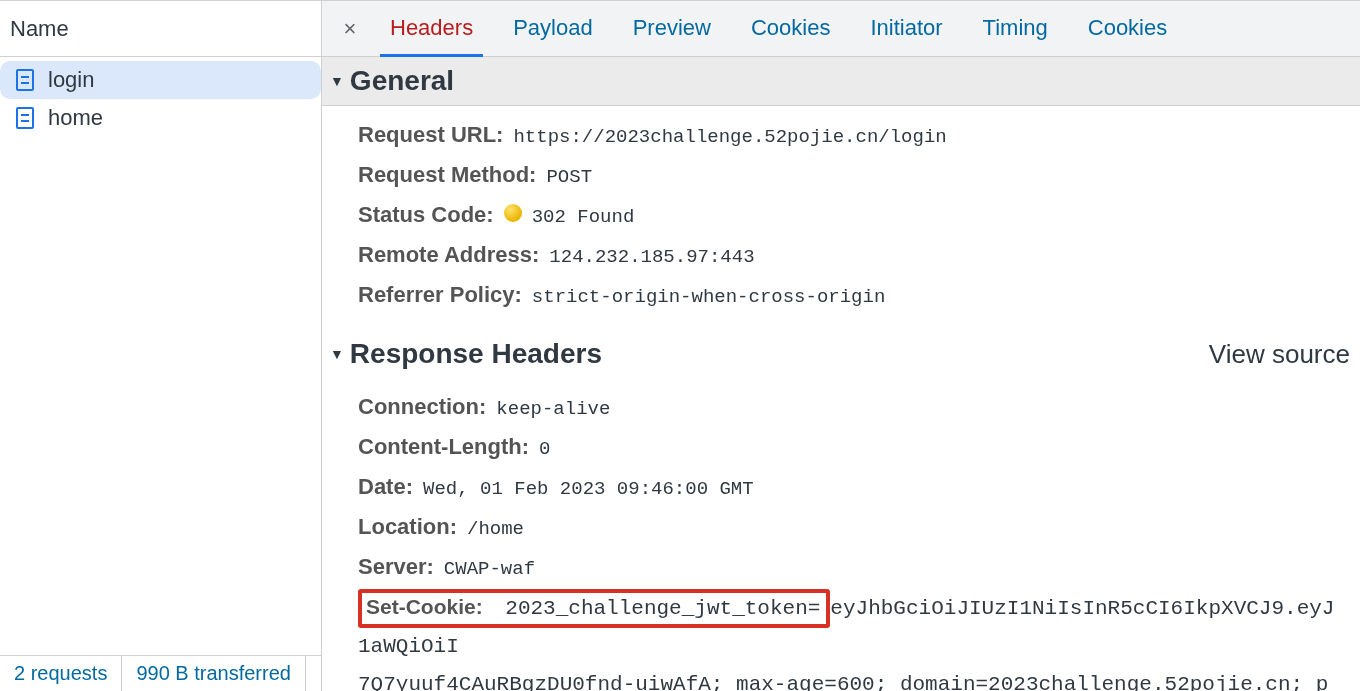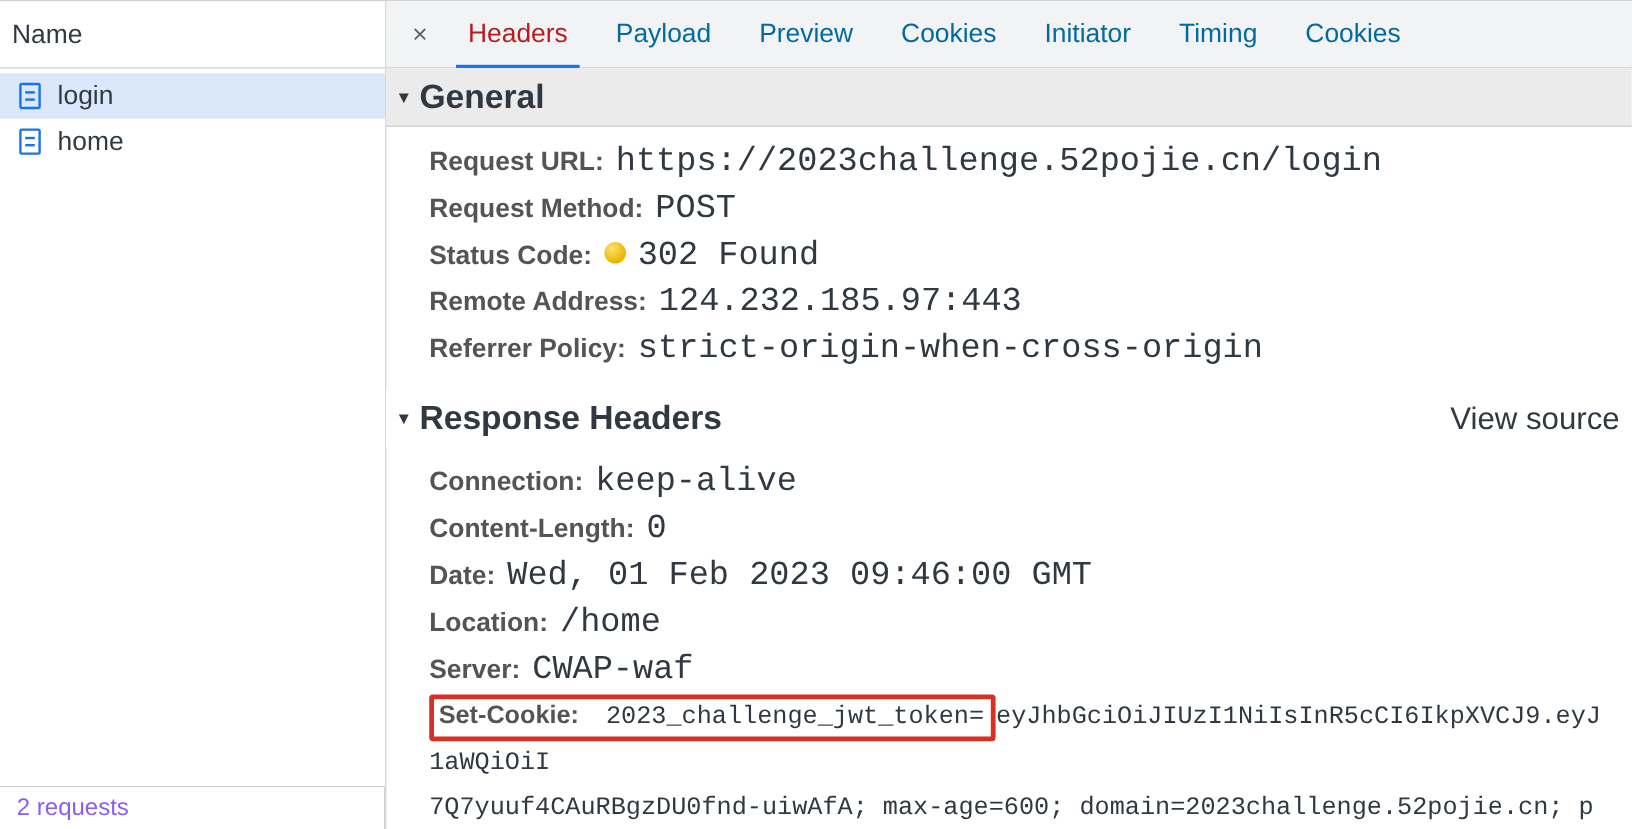--- a/index.html
+++ b/index.html
@@ -32,21 +32,21 @@
   }
   .request-list { flex: 1; overflow: auto; padding-top: 4px; }
   .request-row {
     display: flex;
     align-items: center;
     height: 38px;
     padding: 0 10px 0 16px;
     font-size: 22px;
     cursor: default;
   }
-  .request-row.selected { background: #dbe8fb; }
+  .request-row.selected { background: #dbe8fb; border-radius: 10px; }
   .file-icon {
     width: 18px; height: 22px;
     margin-right: 14px;
     border: 2px solid #1a73e8;
     border-radius: 2px;
     position: relative;
     flex: none;
   }
   .file-icon::before, .file-icon::after {
     content: "";
@@ -57,23 +57,22 @@
   }
   .file-icon::before { top: 5px; }
   .file-icon::after  { top: 11px; }
 
   .status-strip {
     height: 36px;
     border-top: 1px solid #d0d0d0;
     display: flex;
     align-items: stretch;
     font-size: 20px;
-    color: #8b5cf6;
+    color: #0369a1;
     background: #fff;
-    flex-direction: column;
   }
   .status-cell {
     padding: 6px 14px;
     border-right: 1px solid #d0d0d0;
     display: flex;
     align-items: center;
   }
 
   
   .detail {
@@ -142,21 +141,21 @@
   .kv-row {
     display: flex;
     flex-wrap: wrap;
     align-items: baseline;
     font-size: 22px;
     line-height: 38px;
   }
   .kv-key { font-weight: 600; color: #545454; margin-right: 10px; }
   .kv-val {
     font-family: Menlo, Consolas, "Courier New", monospace;
-    font-size: 28px;
+    font-size: 19px;
     color: #303942;
     word-break: break-all;
   }
   .status-dot {
     display: inline-block;
     width: 18px; height: 18px;
     border-radius: 50%;
     background: radial-gradient(circle at 35% 30%, #ffe26b, #e9b400 70%);
     margin-right: 10px;
     vertical-align: -2px;

